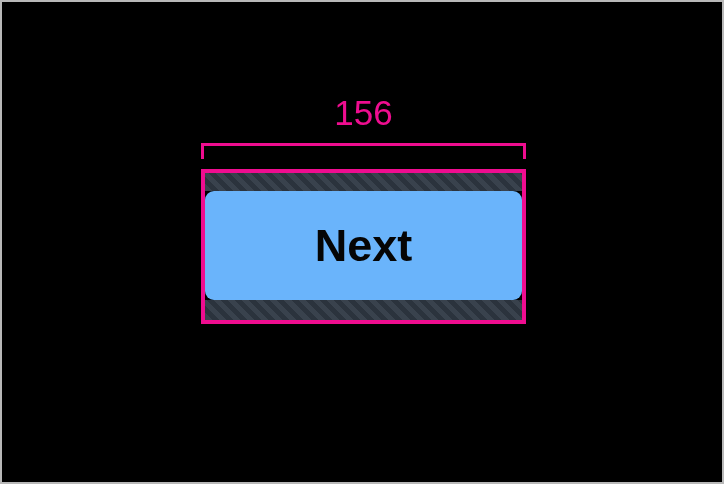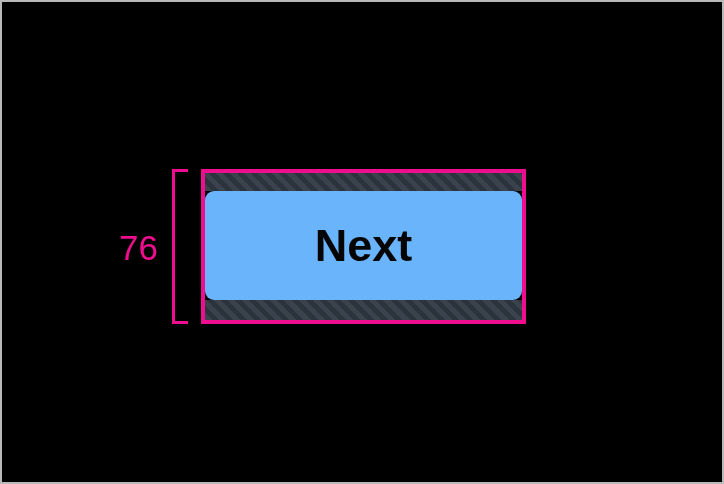--- a/index.html
+++ b/index.html
@@ -135,25 +135,25 @@
     font-weight: normal;
     line-height: 1;
     white-space: nowrap;
   }
 </style>
 </head>
 <body>
 
 <div id="inspector-canvas">
 
+  <div id="width-dimension">
+    <div id="width-bracket"></div>
+    <div id="width-value">156</div>
+  </div>
 
-  <div id="height-dimension">
-    <div id="height-bracket"></div>
-    <div id="height-value">76</div>
-  </div>
 
   <div id="measured-element">
     <div id="padding-band-top" class="hatch-band"></div>
     <div id="button-content">
       <span id="button-label">Next</span>
     </div>
     <div id="padding-band-bottom" class="hatch-band"></div>
   </div>
 
 </div>

